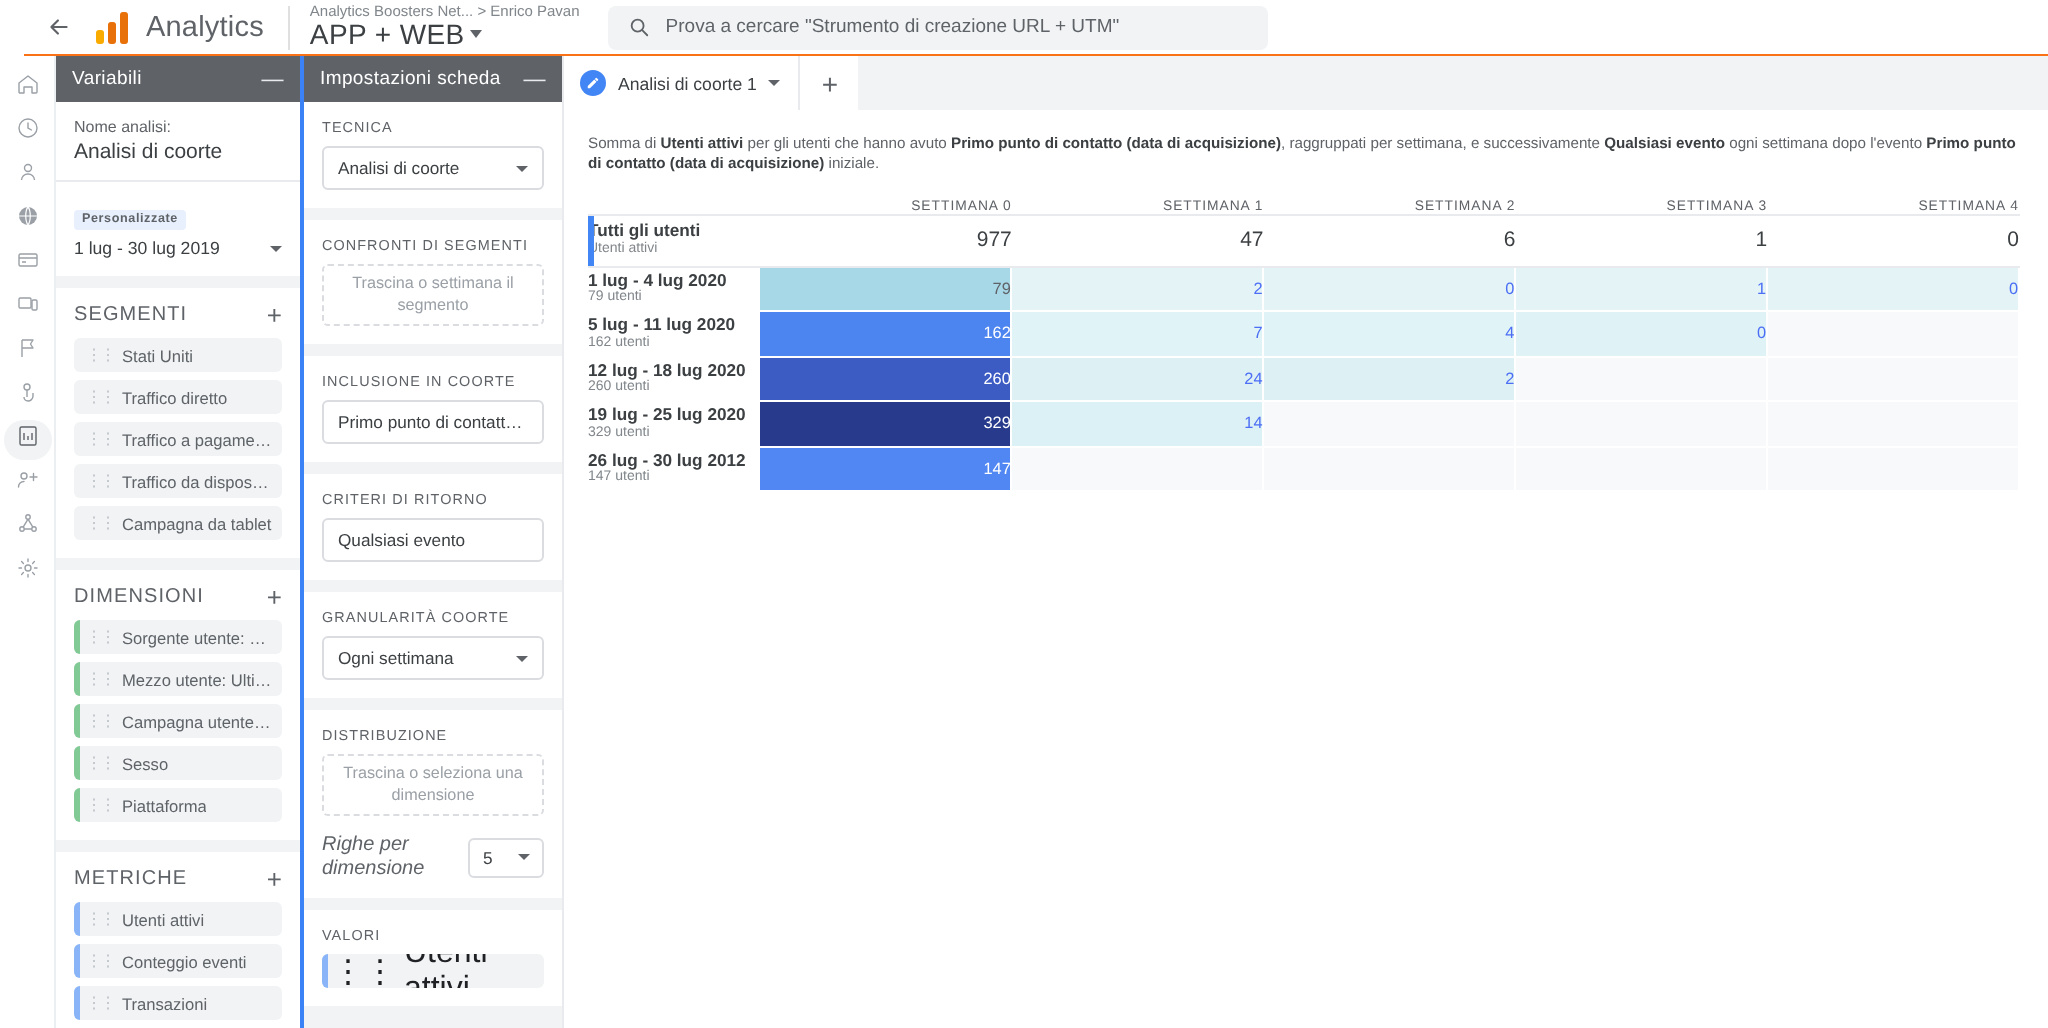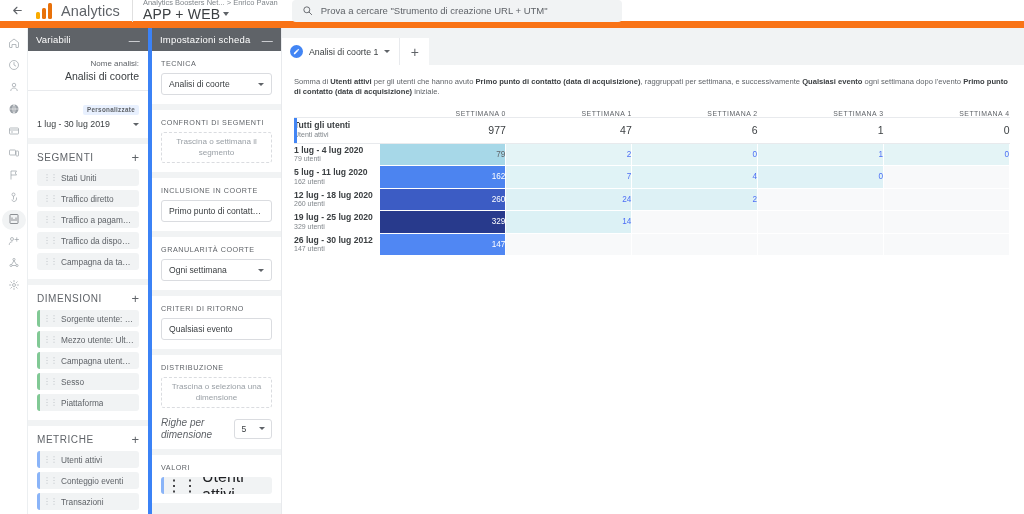--- a/index.html
+++ b/index.html
@@ -10,22 +10,23 @@
     overflow: hidden;
     color: #202124;
   }
   #app { position: relative; width: 1024px; height: 514px; display: flex; flex-direction: column; }
 
   
   .topbar {
     height: 28px; min-height: 28px;
     background: #fff;
     display: flex; align-items: center;
-    border-bottom: 7px solid #f97316;
+    border-bottom: 1px solid #f97316;
     padding: 0 0 0 4px;
+    margin-left: 12px;
   }
   .back-arrow {
     width: 26px; height: 26px;
     display: flex; align-items: center; justify-content: center;
     color: #5f6368; font-size: 13px; cursor: pointer;
   }
   .logo-wrap { display: flex; align-items: center; gap: 7px; padding-left: 6px; }
   .ga-logo { width: 18px; height: 16px; position: relative; }
   .ga-logo i { position: absolute; bottom: 0; border-radius: 1.5px; display: block; }
   .ga-logo i.b1 { left: 0;  width: 4px; height: 7px;  background: #f9ab00; }
@@ -64,21 +65,21 @@
     width: 24px; height: 20px;
     display: flex; align-items: center; justify-content: center;
     color: #9aa0a6; border-radius: 11px; cursor: pointer; position: relative;
   }
   .rail-item.active { background: #f1f3f4; }
   .rail-item svg { width: 12px; height: 12px; fill: none; stroke: #9aa0a6; stroke-width: 1.4; }
   .rail-item.active svg { stroke: #5f6368; }
 
   
   .panel { background: #f8f9fa; display: flex; flex-direction: column; min-height: 0; }
-  .panel-variables { width: 124px; min-width: 124px; border-right: 4px solid #3b82f6; text-align: right; }
+  .panel-variables { width: 124px; min-width: 124px; border-right: 2px solid #3b82f6; }
   .panel-settings { width: 130px; min-width: 130px; border-right: 1px solid #e8eaed; }
   .panel-head {
     height: 23px; min-height: 23px; background: #5f6368; color: #fff;
     display: flex; align-items: center; justify-content: space-between;
     padding: 0 8px; font-size: 9.5px; letter-spacing: .2px;
   }
   .panel-head .minimize { font-size: 11px; color: #e8eaed; cursor: pointer; line-height: 8px; }
   .panel-scroll { flex: 1; overflow: hidden; background: #f1f3f4; }
 
   .card { background: #fff; margin: 0 0 6px 0; padding: 8px 9px 9px; }
@@ -133,21 +134,21 @@
   .rows-select .sv { font-size: 8.6px; color: #3c4043; }
   .value-chip {
     background: #f1f3f4; border-radius: 3px; height: 17px;
     display: flex; align-items: center; gap: 4px; padding: 0 5px;
     position: relative; overflow: hidden; cursor: grab;
   }
   .value-chip .bar { position: absolute; left: 0; top: 0; bottom: 0; width: 2.5px; background: #8ab4f8; }
 
   
   .main { flex: 1; min-width: 0; background: #fff; display: flex; flex-direction: column; }
-  .tabbar { height: 37px; min-height: 27px; background: #f1f3f4; display: flex; align-items: flex-end; }
+  .tabbar { height: 27px; min-height: 27px; background: #f1f3f4; display: flex; align-items: flex-end; }
   .tab {
     height: 27px; background: #fff; display: flex; align-items: center; gap: 6px;
     padding: 0 9px 0 8px; cursor: pointer;
   }
   .tab-icon {
     width: 13px; height: 13px; border-radius: 50%; background: #4285f4;
     display: flex; align-items: center; justify-content: center;
   }
   .tab-icon svg { width: 7px; height: 7px; fill: #fff; }
   .tab-label { font-size: 8.8px; color: #3c4043; }
@@ -441,31 +442,31 @@
         </div>
 
         <div class="card">
           <div class="field-label">INCLUSIONE IN COORTE</div>
           <div class="select-box">
             <span class="sv">Primo punto di contatto (dat.</span>
           </div>
         </div>
 
         <div class="card">
+          <div class="field-label">CRITERI DI RITORNO</div>
+          <div class="select-box">
+            <span class="sv">Qualsiasi evento</span>
+          </div>
+        </div>
+
+        <div class="card">
           <div class="field-label">GRANULARITÀ COORTE</div>
           <div class="select-box">
             <span class="sv">Ogni settimana</span>
             <span class="sel-caret"></span>
-          </div>
-        </div>
-
-        <div class="card">
-          <div class="field-label">CRITERI DI RITORNO</div>
-          <div class="select-box">
-            <span class="sv">Qualsiasi evento</span>
           </div>
         </div>
 
         <div class="card">
           <div class="field-label">DISTRIBUZIONE</div>
           <div class="dropzone">
             <span>Trascina o seleziona una dimensione</span>
           </div>
           <div class="rows-row">
             <span class="rows-label">Righe per dimensione</span>

